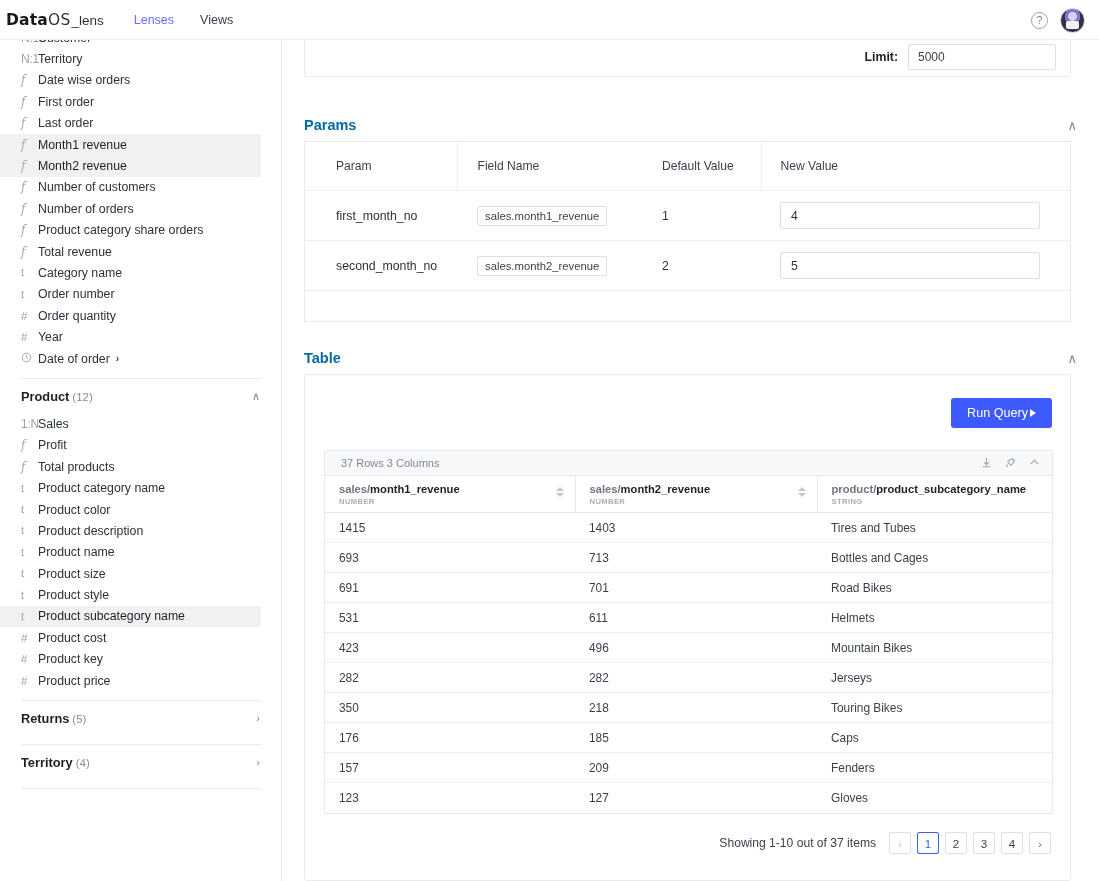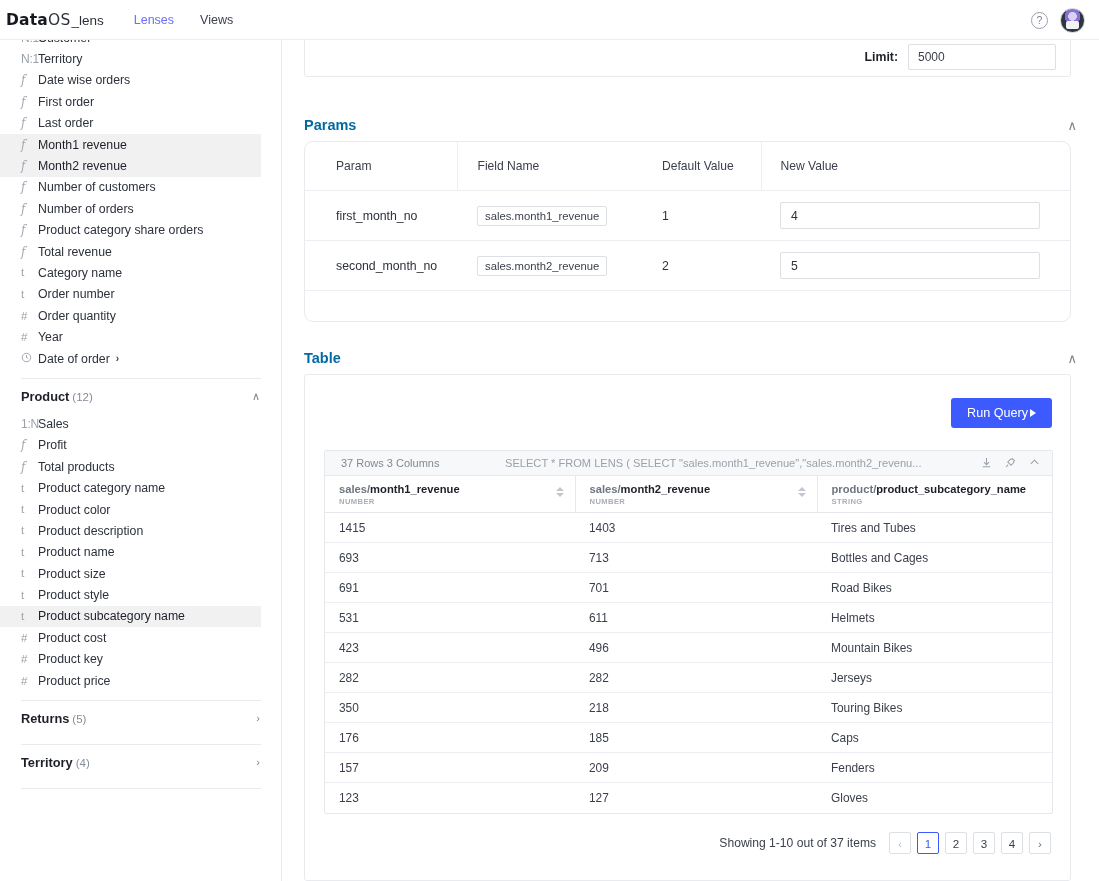--- a/index.html
+++ b/index.html
@@ -86,21 +86,21 @@
   .grp-title { font-size: 12.8px; font-weight: 700; color: #1d2029; }
   .grp-count { font-size: 11.5px; font-weight: 400; color: #868d99; margin-left: 3px; }
   .grp-arrow { font-size: 11px; color: #7b818d; }
 
   
   .main {
     position: absolute; top: 40px; left: 282px; width: 817px; height: 841px;
     background: #ffffff; overflow: hidden;
   }
   .panel {
-    background: #fff; border: 1px solid #e8eaee; border-radius: 9px;
+    background: #fff; border: 1px solid #e8eaee; border-radius: 0;
   }
   .limit-card {
     position: absolute; left: 22px; top: -28px; width: 767px; height: 65px;
     border: 1px solid #e8eaee; border-radius: 3px; background: #fff;
   }
   .limit-row {
     position: absolute; right: 14px; top: 31px; display: flex; align-items: center; gap: 10px;
   }
   .limit-label { font-size: 12.3px; font-weight: 700; color: #1d2029; }
   .limit-input {
@@ -436,21 +436,20 @@
       <div class="runq-wrap">
         <button class="run-query">
           <span>Run Query</span>
           <span class="play-tri"></span>
         </button>
       </div>
 
       <div class="results">
         <div class="res-head">
           <span class="res-count">37 Rows 3 Columns</span>
-          <span class="res-sql">SELECT * FROM LENS ( SELECT "sales.month1_revenue","sales.month2_revenu...</span>
           <span class="res-tools">
             <span class="tool-ico">
               <svg width="11" height="11" viewBox="0 0 12 12" fill="none" stroke="#9aa0ab" stroke-width="1.1">
                 <path d="M6 1v7M3.2 5.6L6 8.4l2.8-2.8M2 10.6h8"></path>
               </svg>
             </span>
             <span class="tool-ico">
               <svg width="11" height="11" viewBox="0 0 12 12" fill="none" stroke="#9aa0ab" stroke-width="1.1">
                 <path d="M7.4 1.2L10.8 4.6M8.2 2L5.4 3 3 5.4l3.6 3.6L9 6.6l1-2.8M3.4 8.6L1.2 10.8"></path>
               </svg>

